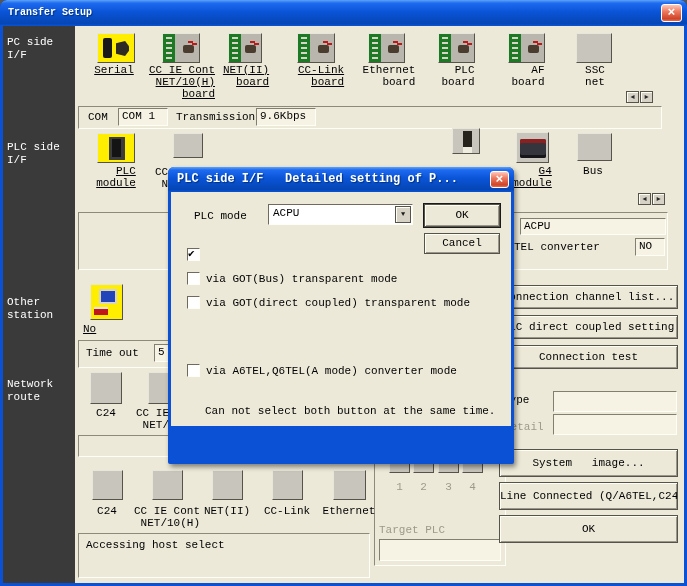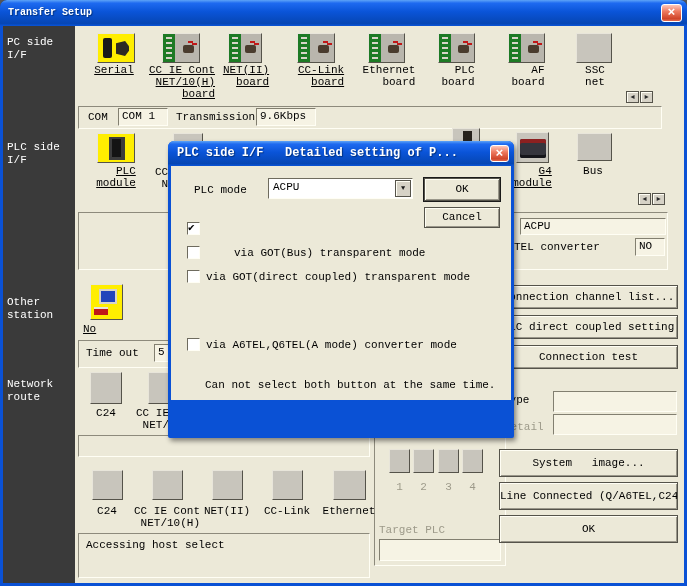--- a/index.html
+++ b/index.html
@@ -48,21 +48,21 @@
   .ic-no::before{content:"";position:absolute;left:8px;top:4px;width:14px;height:11px;background:#2244bb;
       border:2px solid #d8d4c8;}
   .ic-no::after{content:"";position:absolute;left:3px;top:22px;width:14px;height:8px;background:#c01818;
       box-shadow:inset 0 2px 0 #e8e5da;}
   .sarr{position:absolute;width:13px;height:12px;background:#d6d2c6;border:1px solid #55534a;
       box-shadow:inset 1px 1px 0 #fffef4;box-sizing:border-box;text-align:center;
       font-size:7px;line-height:10px;color:#2a2a2a;}
   .cb{position:absolute;width:13px;height:13px;background:#fff;border:1px solid;
       border-color:#6e6b5e #fffef4 #fffef4 #6e6b5e;box-sizing:border-box;}
   .cb.checked::after{content:"✔";position:absolute;left:0px;top:-2px;font-size:11px;font-weight:bold;color:#000;}
-  #dlg{position:absolute;left:168px;top:141px;width:346px;height:297px;background:#0a51d5;
+  #dlg{position:absolute;left:168px;top:167px;width:346px;height:297px;background:#0a51d5;
       border-radius:6px 6px 2px 2px;box-shadow:2px 3px 5px rgba(0,0,0,.45);box-sizing:border-box;}
   .dlgtitle{position:absolute;left:0;top:0;width:346px;height:25px;
       background:linear-gradient(180deg,#5ea4f7 0%,#1e6af0 12%,#0a54d8 45%,#0646b4 90%,#0a54d8 100%);
       border-radius:6px 6px 0 0;color:#fff;font-weight:bold;font-size:12px;line-height:24px;}
   .dlgbody{position:absolute;left:3px;top:25px;width:340px;height:234px;background:#ece9d8;}
   .combo{position:absolute;background:#fff;border:1px solid;border-color:#6e6b5e #fffef4 #fffef4 #6e6b5e;
       box-sizing:border-box;line-height:17px;padding-left:4px;}
   .combo .drop{position:absolute;right:1px;top:1px;width:16px;bottom:1px;background:#d6d2c6;
       border:1px solid #55534a;box-shadow:inset 1px 1px 0 #fffef4;box-sizing:border-box;
       text-align:center;font-size:7px;line-height:14px;color:#1a1a1a;}
@@ -212,21 +212,21 @@
     <div class="lbl" style="left:26px;top:43px;">PLC mode</div>
     <div class="combo" style="left:100px;top:37px;width:145px;height:21px;">
       <span>ACPU</span>
       <span class="drop"><span>▼</span></span>
     </div>
     <div class="btn def" style="left:256px;top:37px;width:76px;height:23px;line-height:21px;">OK</div>
     <div class="btn" style="left:256px;top:66px;width:76px;height:21px;line-height:19px;">Cancel</div>
 
     <div class="cb checked" style="left:19px;top:81px;"></div>
     <div class="cb" style="left:19px;top:105px;"></div>
-    <div class="lbl" style="left:38px;top:106px;margin-left:28px;">via GOT(Bus) transparent mode</div>
+    <div class="lbl" style="left:38px;top:106px;">via GOT(Bus) transparent mode</div>
     <div class="cb" style="left:19px;top:129px;"></div>
     <div class="lbl" style="left:38px;top:130px;">via GOT(direct coupled) transparent mode</div>
     <div class="cb" style="left:19px;top:197px;"></div>
     <div class="lbl" style="left:38px;top:198px;">via A6TEL,Q6TEL(A mode) converter mode</div>
 
     <div class="lbl" style="left:37px;top:238px;">Can not select both button at the same time.</div>
   </div>
 </div>
 
 </body></html>

